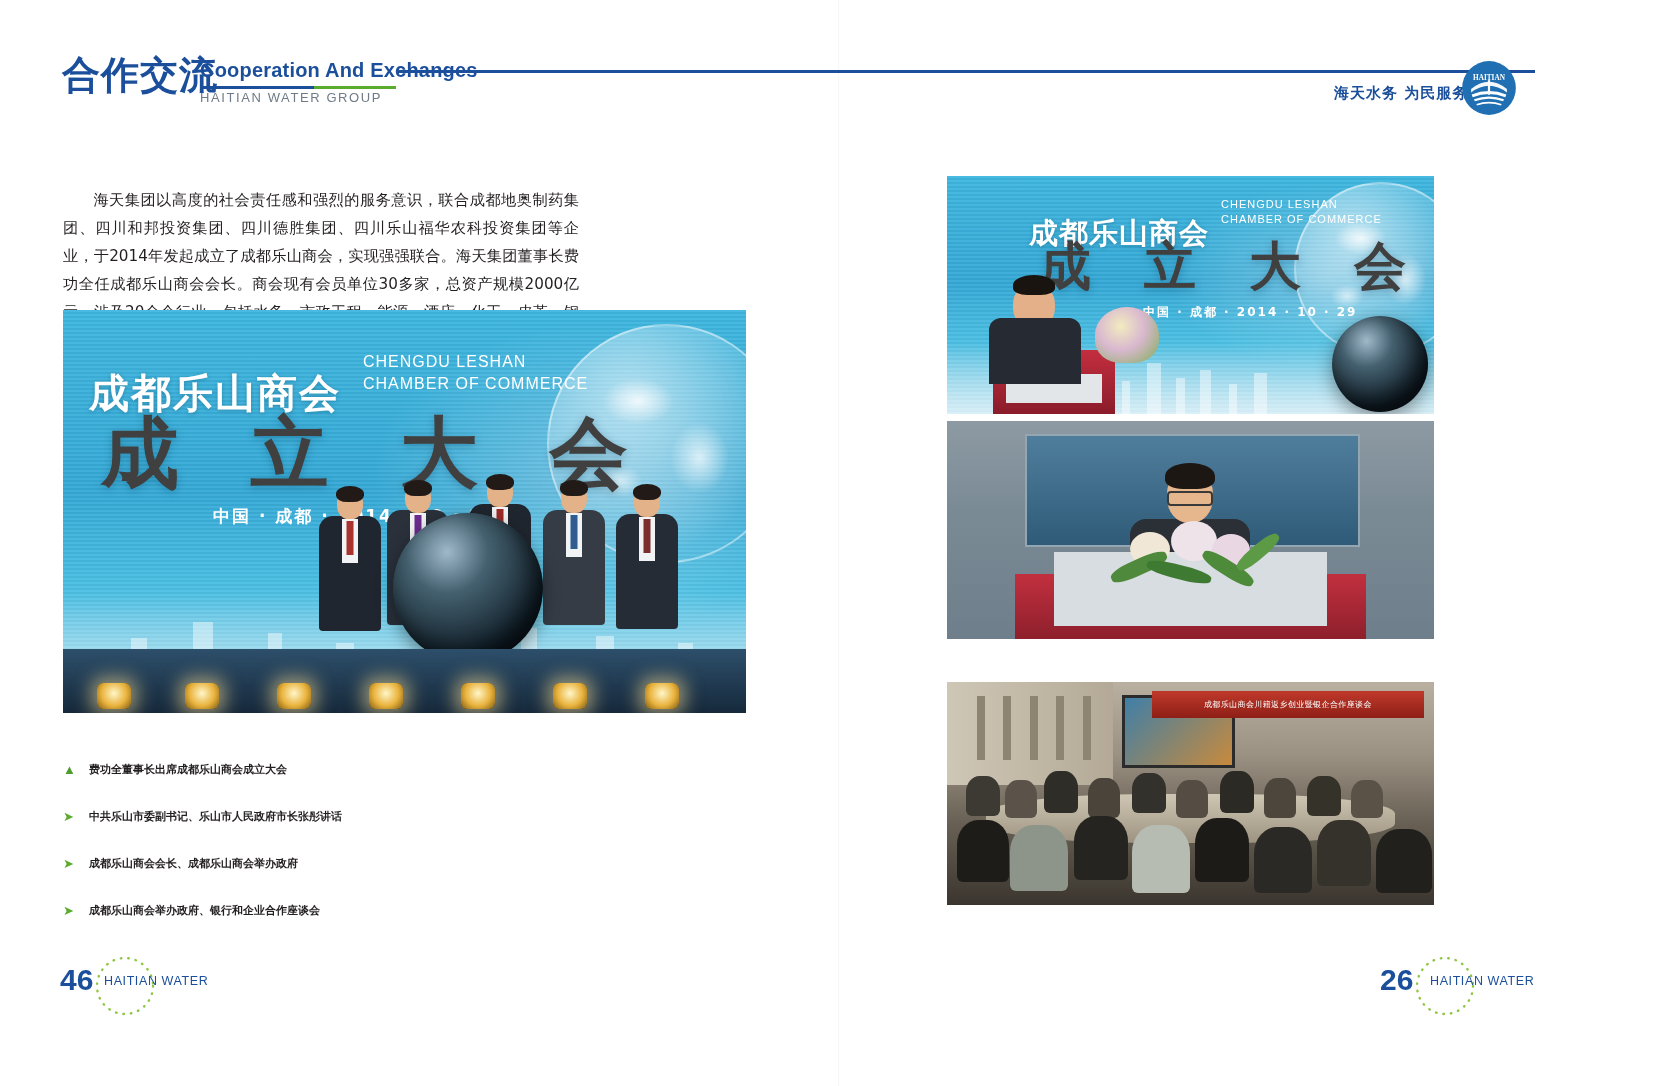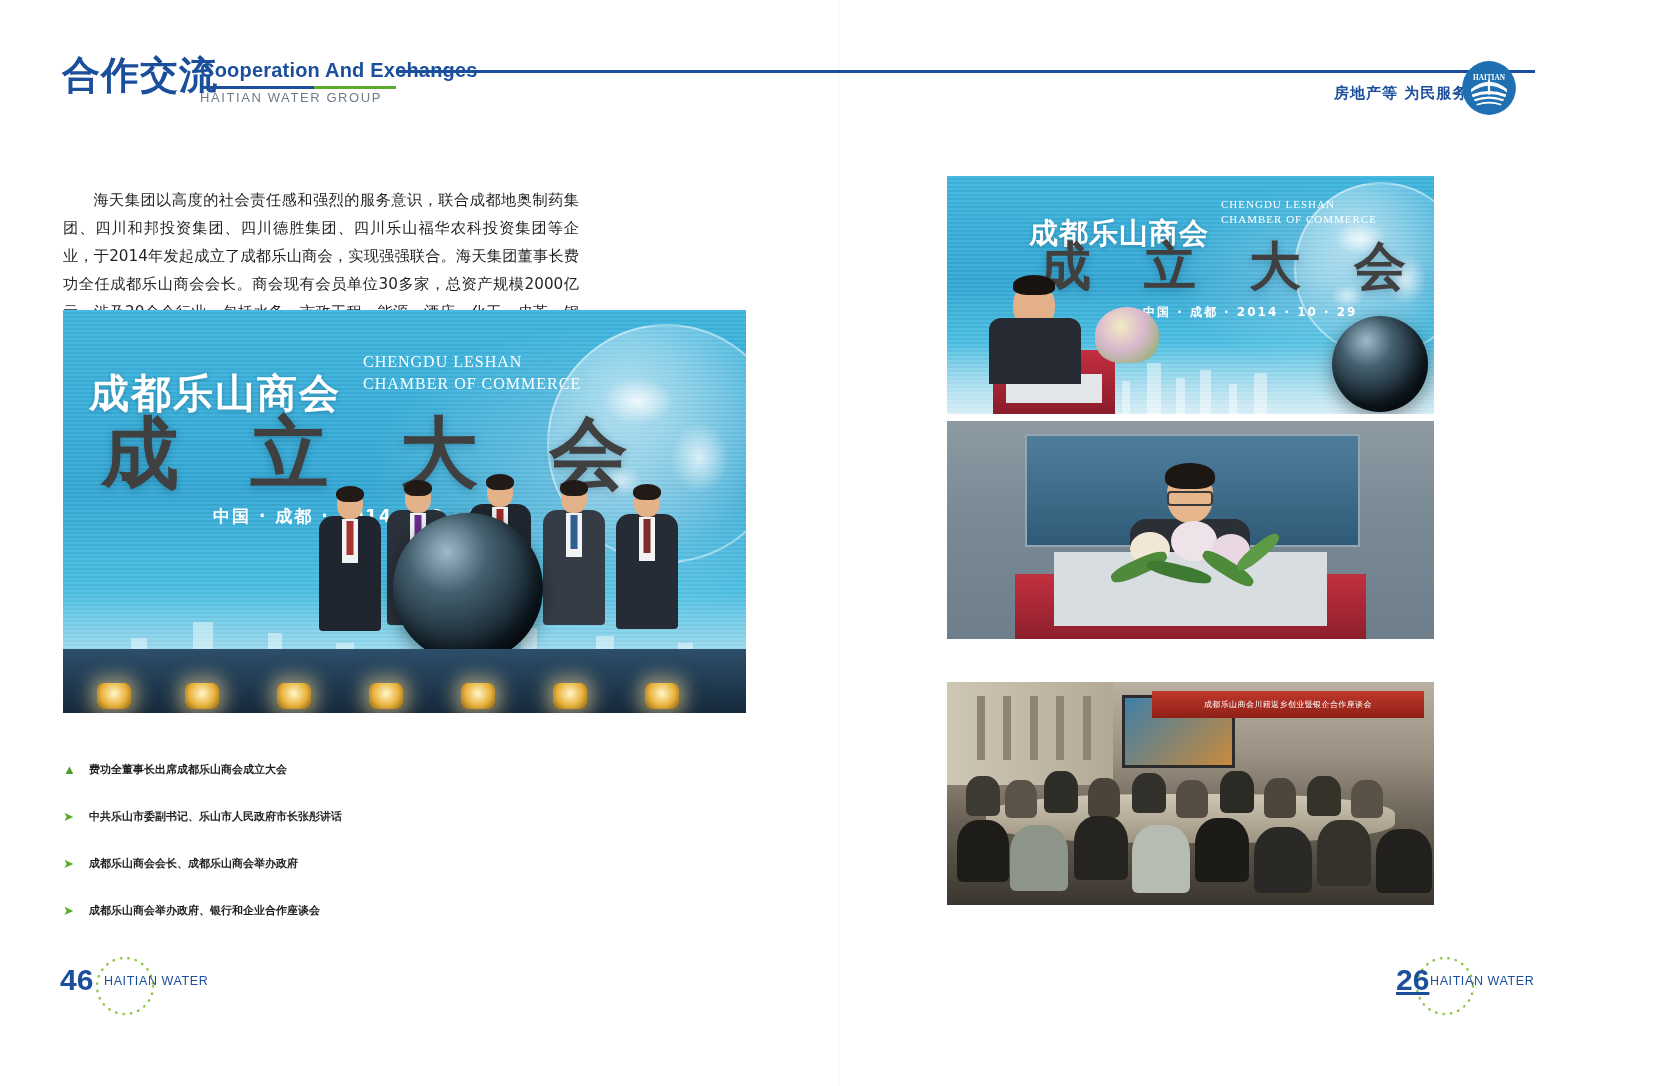--- a/index.html
+++ b/index.html
@@ -79,21 +79,21 @@
       radial-gradient(ellipse 18% 22% at 64% 56%,rgba(255,255,255,.7),rgba(255,255,255,0) 70%),
       radial-gradient(ellipse 14% 10% at 30% 66%,rgba(255,255,255,.6),rgba(255,255,255,0) 70%);
   }
   .b-title{
     position:absolute;color:#fff;font-weight:bold;
     font-family:"DejaVu Sans","Liberation Sans",sans-serif;
     text-shadow:0 1px 4px rgba(0,60,90,.35);white-space:nowrap;margin-top:20px;
   }
   .b-en{
     position:absolute;color:#fff;white-space:nowrap;line-height:1.25;
-    font-family:Liberation Serif, serif;letter-spacing:1px;
+    font-family:Liberation Sans, sans-serif;letter-spacing:1px;
   }
   .b-big{
     position:absolute;color:#404040;font-weight:bold;white-space:nowrap;
     font-family:Liberation Serif, serif;
     text-shadow:0 2px 8px rgba(0,60,90,.30);
   }
   .b-date{
     position:absolute;color:#fff;white-space:nowrap;font-weight:bold;
     font-family:"DejaVu Sans","Liberation Sans",sans-serif;letter-spacing:2px;
   }
@@ -252,21 +252,21 @@
 <body>
 
 <div class="page">
 
   <div class="header">
     <div class="hdr-cn">合作交流</div>
     <div class="hdr-en">Cooperation And Exchanges</div>
     <div class="hdr-rule"></div>
     <div class="hdr-sub">HAITIAN WATER GROUP</div>
     <div class="hdr-line"></div>
-    <div class="hdr-slogan">房地产等  为民服务</div>
+    <div class="hdr-slogan">海天水务  为民服务</div>
 
     <div class="hdr-logo">
       <svg viewBox="0 0 100 100" width="56" height="56" aria-hidden="true">
         <circle cx="50" cy="50" r="48" fill="#1f6fb2"></circle>
         <path d="M18 52 Q50 26 82 52 L82 58 Q50 34 18 58 Z" fill="#ffffff" opacity=".95"></path>
         <path d="M50 36 L50 62" stroke="#ffffff" stroke-width="4"></path>
         <path d="M20 64 Q50 52 80 64" stroke="#ffffff" stroke-width="5" fill="none"></path>
         <path d="M24 72 Q50 62 76 72" stroke="#ffffff" stroke-width="4" fill="none"></path>
         <path d="M28 80 Q50 72 72 80" stroke="#ffffff" stroke-width="3" fill="none"></path>
         <text x="50" y="36" font-size="13" font-family="Liberation Serif, serif" font-weight="bold" fill="#ffffff" text-anchor="middle">HAITIAN</text>
@@ -494,17 +494,17 @@
     <div class="pg-num" style="left:0px;">46</div>
     <div class="pg-brand" style="left:44px;">HAITIAN WATER</div>
   </div>
 
   <div class="footer footer-right">
     <div class="pg-ring" style="left:32px;">
       <svg viewBox="0 0 66 66" width="66" height="66" aria-hidden="true">
         <circle cx="33" cy="33" r="28" fill="none" stroke="#8dc63f" stroke-width="2.4" stroke-linecap="round" stroke-dasharray="0.5 7"></circle>
       </svg>
     </div>
-    <div class="pg-num" style="left:16px;text-decoration:underline;">26</div>
+    <div class="pg-num" style="left:0px;">26</div>
     <div class="pg-brand" style="left:50px;">HAITIAN WATER</div>
   </div>
 
 </div>
 
 </body></html>

